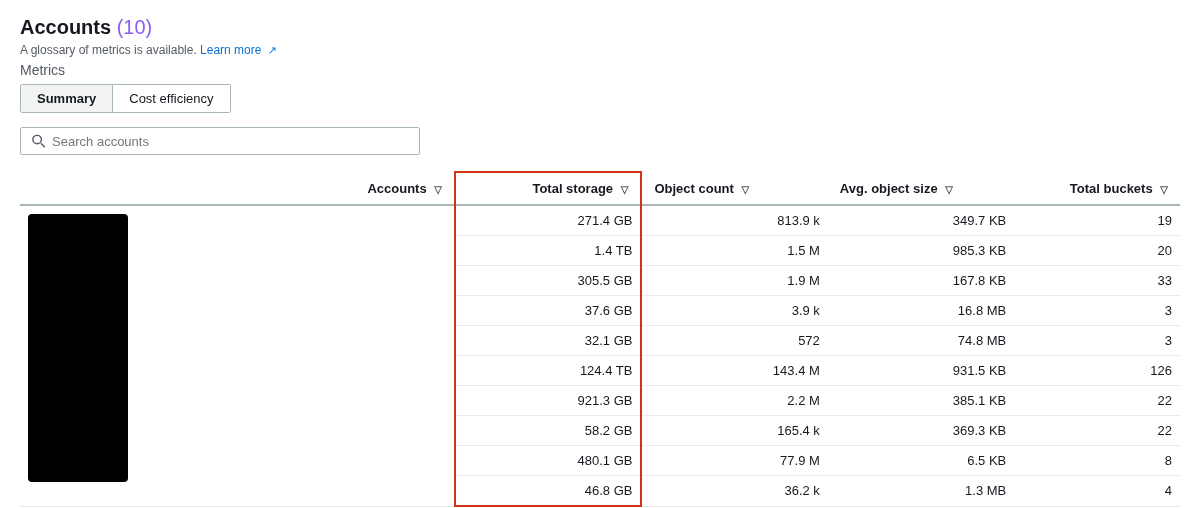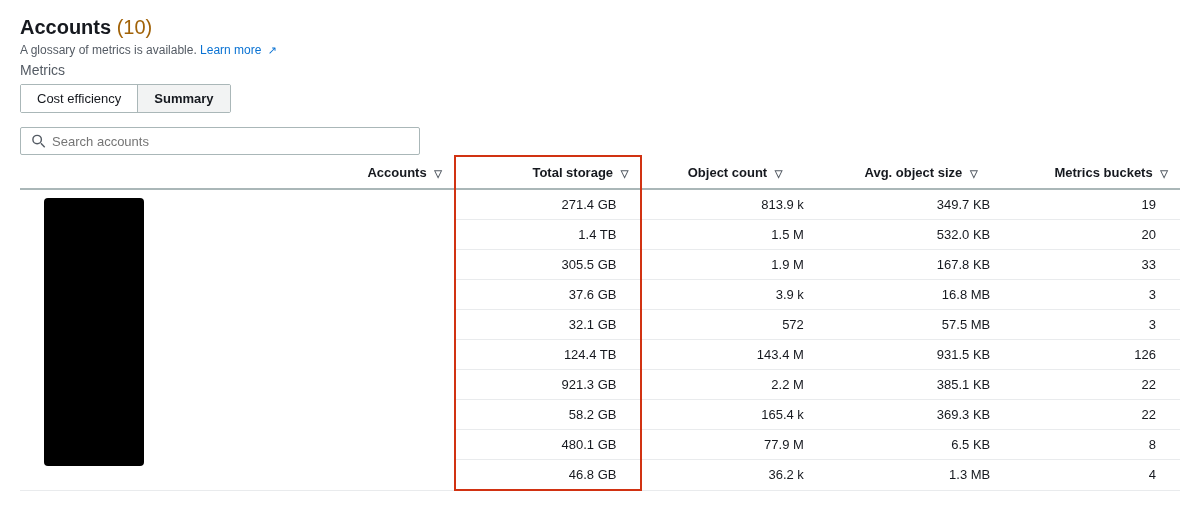--- a/index.html
+++ b/index.html
@@ -15,21 +15,21 @@
       background: #fff;
       padding: 16px 20px;
     }
     .header-title {
       font-size: 20px;
       font-weight: 700;
       margin-bottom: 4px;
     }
     .header-title span.count {
       font-weight: 400;
-      color: #a16207;
+      color: #8b5cf6;
     }
     .glossary-text {
       font-size: 12px;
       color: #545b64;
       margin-bottom: 5px;
     }
     .glossary-text a {
       color: #0972d3;
       text-decoration: none;
     }
@@ -61,20 +61,21 @@
       background: #f2f3f3;
       font-weight: 700;
     }
     .search-bar {
       display: flex;
       align-items: center;
       border: 1px solid #aab7b8;
       border-radius: 2px;
       padding: 5px 10px;
       width: 400px;
+      margin-bottom: 16px;
       background: #fff;
     }
     .search-bar input {
       border: none;
       outline: none;
       font-size: 13px;
       color: #545b64;
       width: 100%;
       background: transparent;
     }
@@ -107,21 +108,21 @@
       cursor: pointer;
       text-align: right;
     }
     th .sort-icon {
       display: inline-block;
       margin-left: 4px;
       color: #545b64;
       font-size: 10px;
     }
     td {
-      padding: 7px 24px;
+      padding: 7px 8px;
       text-align: right;
       font-size: 13px;
       color: #16191f;
       border-bottom: 1px solid #e9ebed;
     }
     td.accounts-cell {
       text-align: left;
     }
     .highlighted-col {
       border-left: 2px solid #d13212;
@@ -161,22 +162,22 @@
       <a href="#">
         <span>Learn more</span>
         <span style="margin-left:3px; font-size:11px;">↗</span>
       </a>
     </p>
   </div>
 
   <div class="metrics-label">Metrics</div>
 
   <div class="tab-group">
+    <button class="tab-btn active">Summary</button>
     <button class="tab-btn">Cost efficiency</button>
-    <button class="tab-btn active">Summary</button>
   </div>
 
   <div class="search-bar">
     <svg class="search-icon-svg" viewBox="0 0 16 16" fill="none" stroke="currentColor" stroke-width="1.5">
       <circle cx="6.5" cy="6.5" r="4.5"></circle>
       <line x1="10.5" y1="10.5" x2="14.5" y2="14.5"></line>
     </svg>
     <input type="text" placeholder="Search accounts" style="">
   </div>
 
@@ -185,66 +186,66 @@
       <thead>
         <tr>
           <th class="col-accounts sortable">
             <span>Accounts</span>
             <span class="sort-icon">▽</span>
           </th>
           <th class="col-total sortable highlighted-col" style="text-align:right;">
             <span>Total storage</span>
             <span class="sort-icon">▽</span>
           </th>
-          <th class="col-objects sortable" style="text-align:center;">
+          <th class="col-objects sortable" style="text-align:left;">
             <span>Object count</span>
             <span class="sort-icon">▽</span>
           </th>
-          <th class="col-avg sortable" style="text-align:center;">
+          <th class="col-avg sortable" style="text-align:left;">
             <span>Avg. object size</span>
             <span class="sort-icon">▽</span>
           </th>
           <th class="col-active sortable" style="text-align:right;">
-            <span>Metrics buckets</span>
+            <span>Total buckets</span>
             <span class="sort-icon">▽</span>
           </th>
         </tr>
       </thead>
       <tbody id="table-body">
       <tr>
             <td class="accounts-cell" rowspan="10" style="vertical-align: top; padding-top: 8px;">
               <div style="width: 100px; height: 268px; background: rgb(0, 0, 0); border-radius: 4px;"></div>
             </td>
             <td class="highlighted-col">271.4 GB</td>
             <td>813.9 k</td>
             <td>349.7 KB</td>
             <td>19</td>
           </tr>
           <tr>
             <td class="highlighted-col">1.4 TB</td>
             <td>1.5 M</td>
-            <td>532.0 KB</td>
+            <td>985.3 KB</td>
             <td>20</td>
           </tr>
           <tr>
             <td class="highlighted-col">305.5 GB</td>
             <td>1.9 M</td>
             <td>167.8 KB</td>
             <td>33</td>
           </tr>
           <tr>
             <td class="highlighted-col">37.6 GB</td>
             <td>3.9 k</td>
             <td>16.8 MB</td>
             <td>3</td>
           </tr>
           <tr>
             <td class="highlighted-col">32.1 GB</td>
             <td>572</td>
-            <td>57.5 MB</td>
+            <td>74.8 MB</td>
             <td>3</td>
           </tr>
           <tr>
             <td class="highlighted-col">124.4 TB</td>
             <td>143.4 M</td>
             <td>931.5 KB</td>
             <td>126</td>
           </tr>
           <tr>
             <td class="highlighted-col">921.3 GB</td>

